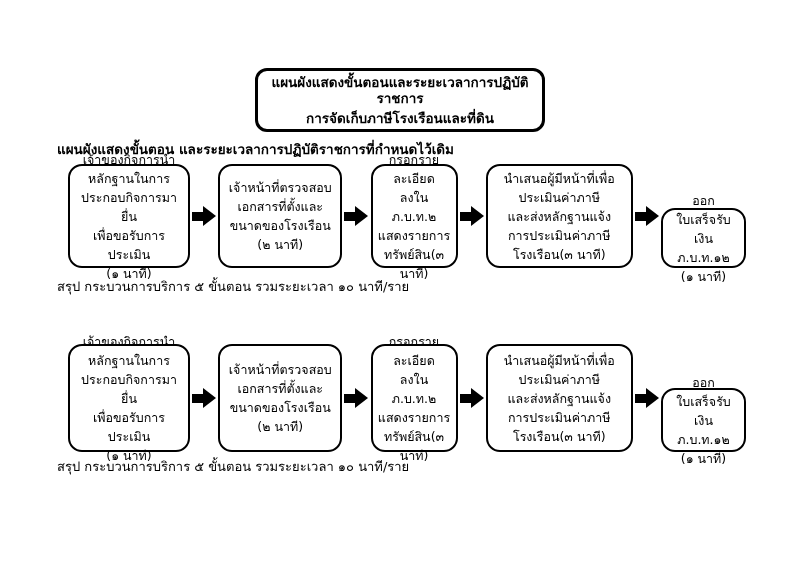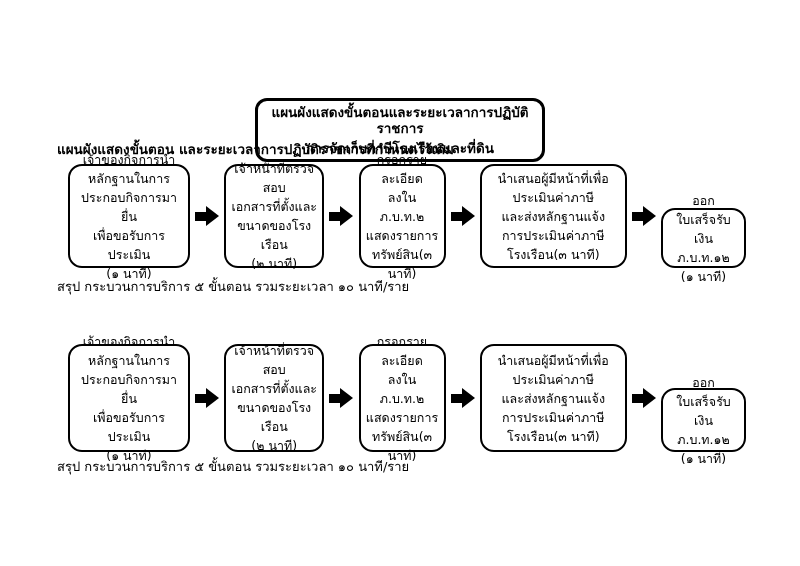--- a/index.html
+++ b/index.html
@@ -27,21 +27,20 @@
     border-radius: 12px;
     display: flex;
     flex-direction: column;
     justify-content: space-evenly;
     align-items: center;
     text-align: center;
     font-weight: bold;
     font-size: 13.5px;
     line-height: 1.2;
     background: #ffffff;
-    margin-top: 30px;
   }
   .section-heading {
     position: absolute;
     left: 57px;
     font-weight: bold;
     font-size: 13.5px;
     white-space: nowrap;
   }
   .heading-1 { top: 138px; }
   .heading-2 { top: 310px; }
@@ -63,21 +62,21 @@
     display: flex;
     align-items: center;
     justify-content: center;
     text-align: center;
     font-size: 12.5px;
     line-height: 19px;
     white-space: pre-line;
     padding: 3px 4px;
   }
   .w-1 { width: 122px; }
-  .w-2 { width: 100px; }
+  .w-2 { width: 124px; }
   .w-3 { width: 87px; }
   .w-4 { width: 147px; }
   .w-5 { width: 85px; margin-top: 44px; }
   .block-arrow {
     display: flex;
     align-items: center;
     align-self: center;
   }
   .block-arrow .shaft {
     width: 11px;

